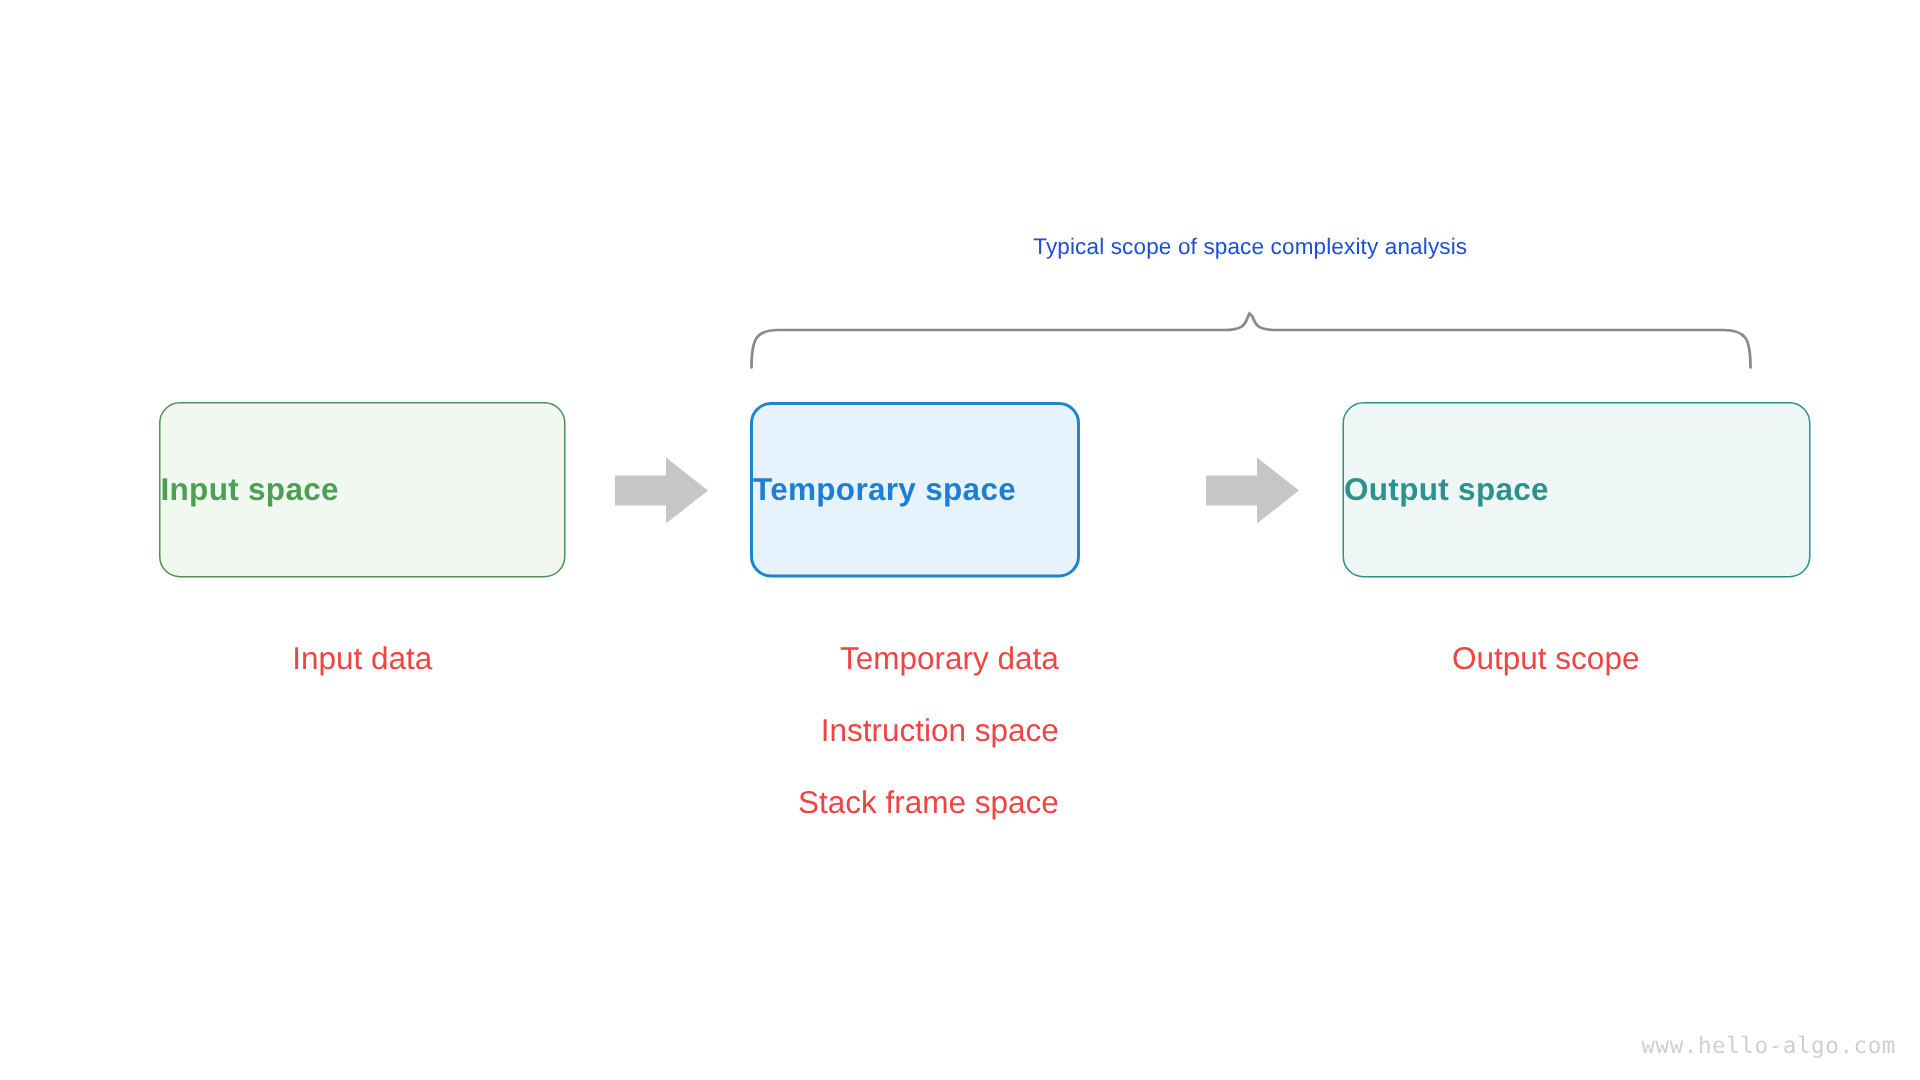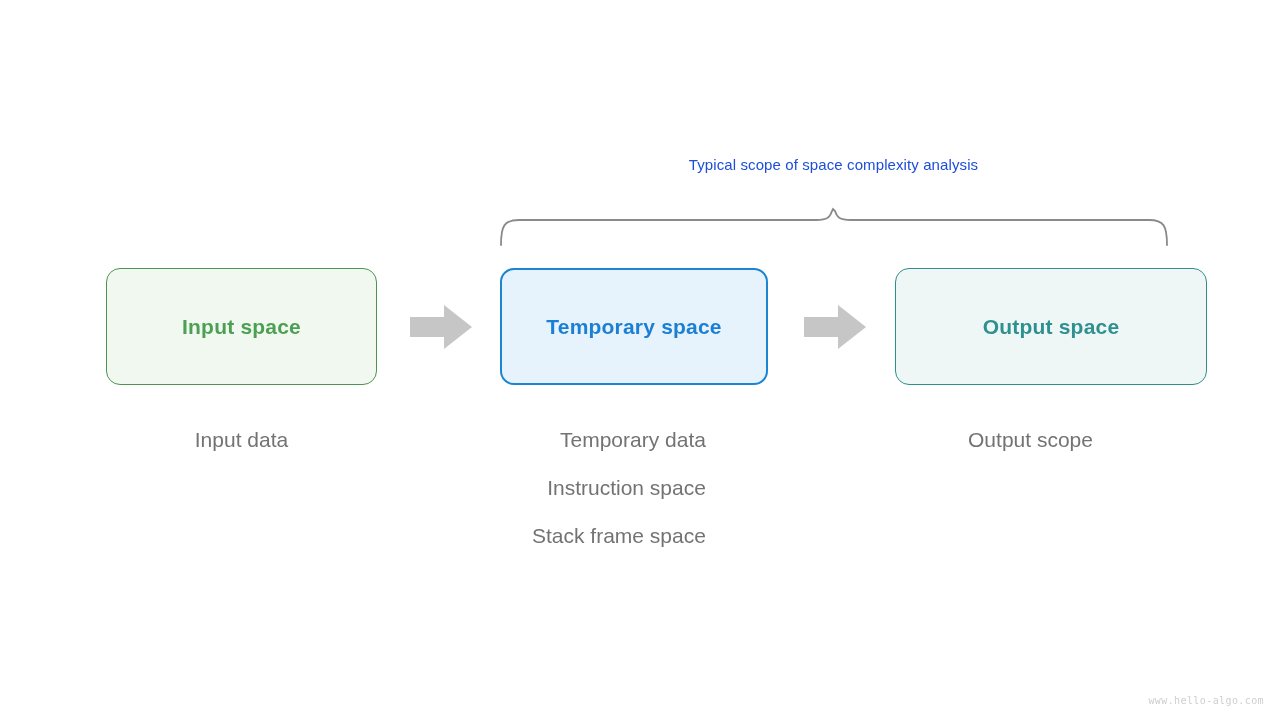--- a/index.html
+++ b/index.html
@@ -44,40 +44,40 @@
 
   
   .box {
     position: absolute;
     top: 268px;
     height: 117px;
     border-radius: 14px;
     box-sizing: border-box;
     display: flex;
     align-items: center;
-    justify-content: center;
+    justify-content: flex-start;
   }
   .box-label {
     font-size: 21px;
     font-weight: bold;
     letter-spacing: 0.2px;
     white-space: nowrap;
   }
 
   #box-input {
     left: 106px;
     width: 271px;
     background: #f1f8f0;
     border: 1.6px solid #4d9352;
   }
   #box-input .box-label { color: #4ca054; }
 
   #box-temp {
     left: 500px;
-    width: 268px;
+    width: 220px;
     background: #e6f3fc;
     border: 2.4px solid #1b85d1;
   }
   #box-temp .box-label { color: #1b7fd4; }
 
   #box-output {
     left: 895px;
     width: 312px;
     background: #eef7f5;
     border: 1.8px solid #2f8f8b;
@@ -91,21 +91,21 @@
     width: 62px;
     height: 48px;
   }
   #arrow-1 { left: 410px; }
   #arrow-2 { left: 804px; }
 
   
   .caption {
     position: absolute;
     font-size: 21px;
-    color: #737373;
+    color: #ef4444;
     white-space: nowrap;
     line-height: 48px;
   }
   .caption-center {
     text-align: center;
   }
   #caption-input {
     left: 106px;
     top: 416px;
     width: 271px;
@@ -125,21 +125,21 @@
     display: block;
     text-align: right;
   }
 
   
   .watermark {
     position: absolute;
     right: 16px;
     bottom: 14px;
     font-family: "DejaVu Sans Mono", "Liberation Mono", monospace;
-    font-size: 10px;
+    font-size: 15px;
     color: #cfcfcf;
     letter-spacing: 0.4px;
     white-space: nowrap;
   }
 </style>
 </head>
 <body>
 
 <div id="canvas">
 

